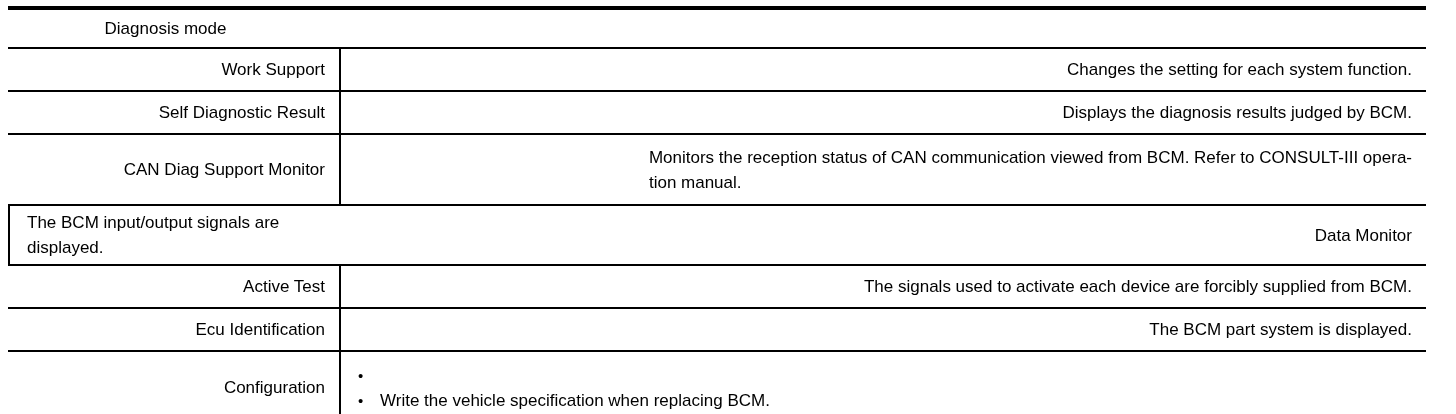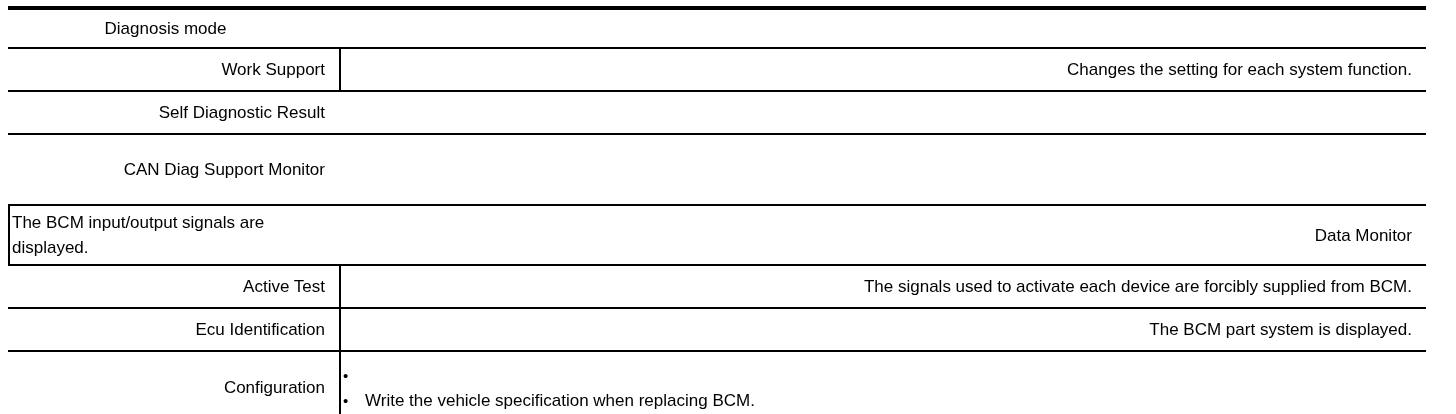--- a/index.html
+++ b/index.html
@@ -29,21 +29,21 @@
     box-sizing: border-box;
     display: flex;
     align-items: center;
     font-size: 17px;
     line-height: 25px;
     padding: 4px 14px 4px 17px;
     justify-content: flex-end;
   }
   .desc-cell {
     border-left: 2px solid #000;
-    padding-left: 2px;
+    padding-left: 17px;
   }
   .header-cell {
     justify-content: center;
     text-align: right;
     padding-left: 8px;
     padding-right: 24px;
   }
   .r-header .cell  { min-height: 37px; }
   .r-normal .cell  { min-height: 41px; }
   .r-tall .cell    { min-height: 69px; }
@@ -84,25 +84,32 @@
     </div>
     <div class="cell desc-cell">
       <span class="cell-text">Changes the setting for each system function.</span>
     </div>
   </div>
 
   <div class="row r-normal">
     <div class="cell">
       <span class="cell-text">Self Diagnostic Result</span>
     </div>
+    <div class="cell desc-cell">
+      <span class="cell-text">Displays the diagnosis results judged by BCM.</span>
+    </div>
   </div>
 
   <div class="row r-tall">
     <div class="cell">
       <span class="cell-text">CAN Diag Support Monitor</span>
+    </div>
+    <div class="cell desc-cell">
+      <span class="cell-text">Monitors the reception status of CAN communication viewed from BCM. Refer to CONSULT-III opera-
+tion manual.</span>
     </div>
   </div>
 
   <div class="row r-normal">
     <div class="cell desc-cell">
       <span class="cell-text">The BCM input/output signals are displayed.</span>
     </div>
     <div class="cell">
       <span class="cell-text">Data Monitor</span>
     </div>

